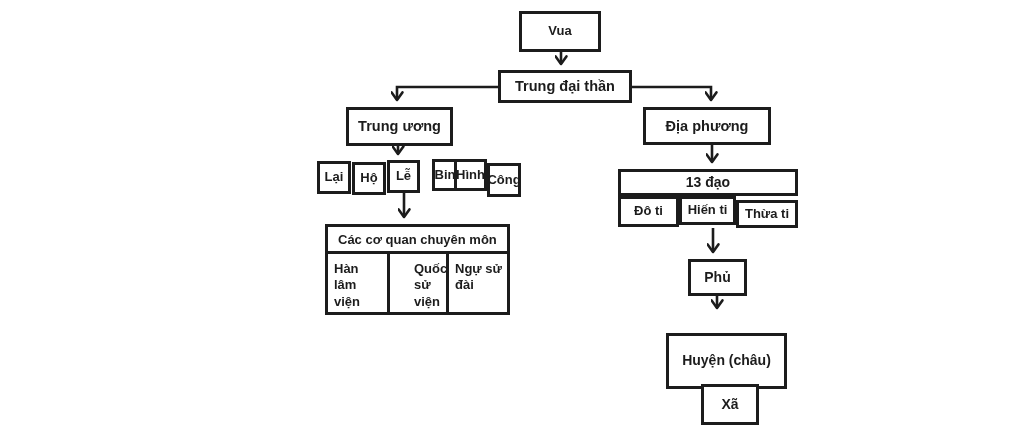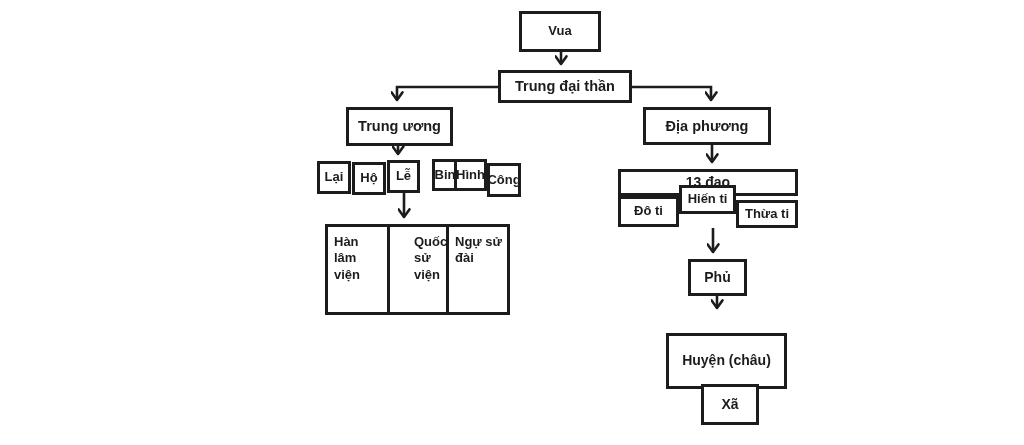--- a/index.html
+++ b/index.html
@@ -88,33 +88,34 @@
   <div class="box big" style="left:346px; top:107px; width:107px; height:39px;">Trung ương</div>
 
   <div class="box small" style="left:317px; top:161px; width:34px; height:33px;">Lại</div>
   <div class="box small" style="left:352px; top:162px; width:34px; height:33px;">Hộ</div>
   <div class="box small" style="left:387px; top:160px; width:33px; height:33px;">Lễ</div>
   <div class="box small" style="left:412px; top:159px; width:34px; height:32px;margin-left:20px;">Binh</div>
   <div class="box small" style="left:454px; top:159px; width:33px; height:32px;">Hình</div>
   <div class="box small" style="left:487px; top:163px; width:34px; height:34px;">Công</div>
 
   <div class="ctable" style="left:325px; top:224px; width:185px; height:91px;">
+    <div class="thead">Các cơ quan chuyên môn</div>
     <div class="tbody">
       <div class="cell" style="width:62px;">Hàn lâm viện</div>
       <div class="cell" style="width:59px;padding-left:24px;">Quốc sử viện</div>
       <div class="cell" style="flex:1;">Ngự sử đài</div>
     </div>
   </div>
 
   <div class="box big" style="left:643px; top:107px; width:128px; height:38px;">Địa phương</div>
 
   <div class="box" style="left:618px; top:169px; width:180px; height:27px;">13 đạo</div>
 
   <div class="box small" style="left:618px; top:196px; width:61px; height:31px;">Đô ti</div>
-  <div class="box small" style="left:679px; top:185px; width:57px; height:29px;">Hiến ti</div>
+  <div class="box small" style="left:679px; top:196px; width:57px; height:29px;">Hiến ti</div>
   <div class="box small" style="left:736px; top:200px; width:62px; height:28px;">Thừa ti</div>
 
   <div class="box" style="left:688px; top:259px; width:59px; height:37px;text-align:right;">Phủ</div>
 
   <div class="box" style="left:666px; top:333px; width:121px; height:56px;">Huyện (châu)</div>
 
   <div class="box" style="left:701px; top:384px; width:58px; height:41px;">Xã</div>
 
 </div>
 

